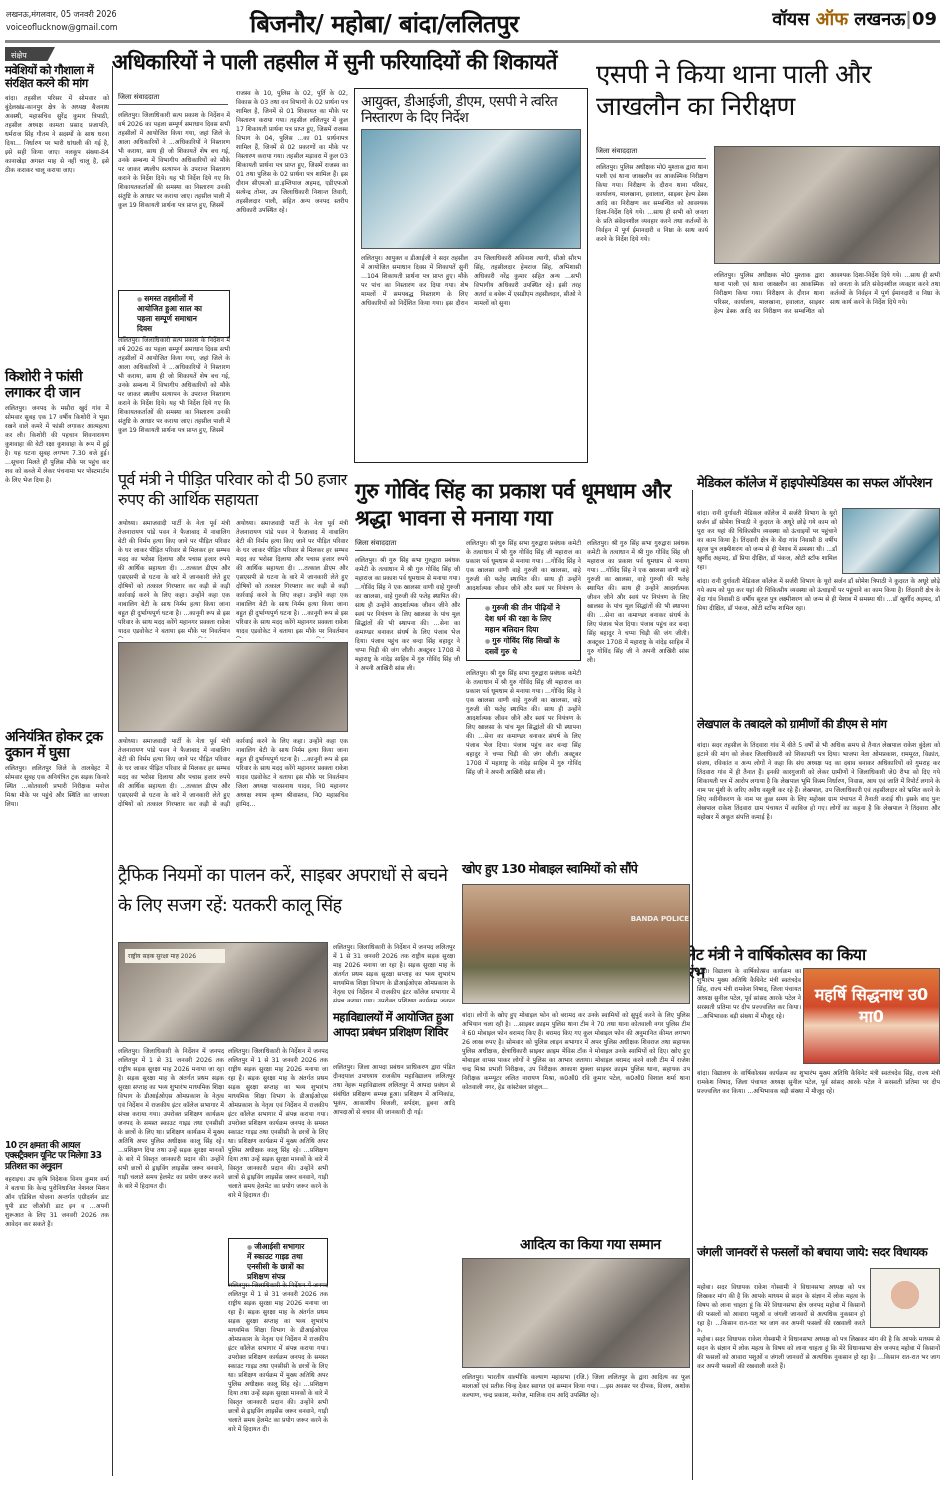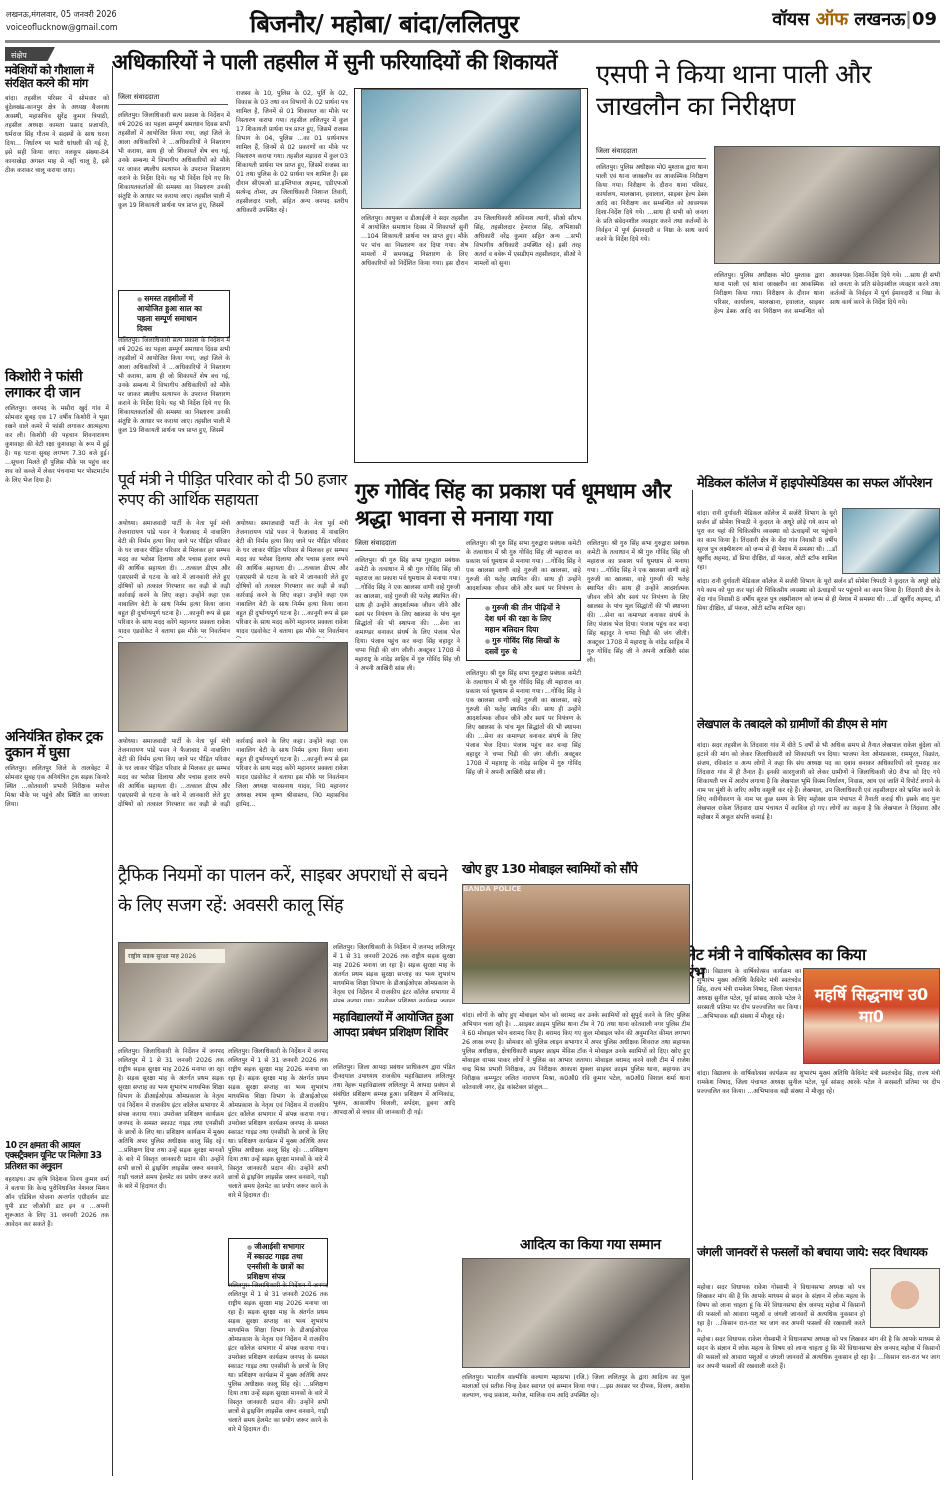--- a/index.html
+++ b/index.html
@@ -63,20 +63,21 @@
 <div class="abs hl" style="left:112px;top:50px;width:470px;font-size:21px">अधिकारियों ने पाली तहसील में सुनी फरियादियों की शिकायतें</div>
 <div class="abs byline" style="left:118px;top:92px;width:110px">जिला संवाददाता</div>
 <div class="abs body-text" style="left:118px;top:110px;width:112px;height:175px">ललितपुर। जिलाधिकारी सत्य प्रकाश के निर्देशन में वर्ष 2026 का पहला सम्पूर्ण समाधान दिवस सभी तहसीलों में आयोजित किया गया, जहां जिले के आला अधिकारियों ने ...अधिकारियों ने निस्तारण भी कराया, साथ ही जो शिकायतें शेष बच गई, उनके सम्बन्ध में विभागीय अधिकारियों को मौके पर जाकर स्थलीय सत्यापन के उपरान्त निस्तारण कराने के निर्देश दिये। यह भी निर्देश दिये गए कि शिकायतकर्ताओं की समस्या का निस्तारण उनकी संतुष्टि के आधार पर कराया जाए। तहसील पाली में कुल 19 शिकायती प्रार्थना पत्र प्राप्त हुए, जिसमें</div>
 <div class="abs quote" style="left:118px;top:290px;width:112px;font-size:7.5px;line-height:10px">
   <span class="bullet"></span><span>समस्त तहसीलों में आयोजित हुआ साल का पहला सम्पूर्ण समाधान दिवस</span>
 </div>
 <div class="abs body-text" style="left:118px;top:335px;width:112px;height:130px">ललितपुर। जिलाधिकारी सत्य प्रकाश के निर्देशन में वर्ष 2026 का पहला सम्पूर्ण समाधान दिवस सभी तहसीलों में आयोजित किया गया, जहां जिले के आला अधिकारियों ने ...अधिकारियों ने निस्तारण भी कराया, साथ ही जो शिकायतें शेष बच गई, उनके सम्बन्ध में विभागीय अधिकारियों को मौके पर जाकर स्थलीय सत्यापन के उपरान्त निस्तारण कराने के निर्देश दिये। यह भी निर्देश दिये गए कि शिकायतकर्ताओं की समस्या का निस्तारण उनकी संतुष्टि के आधार पर कराया जाए। तहसील पाली में कुल 19 शिकायती प्रार्थना पत्र प्राप्त हुए, जिसमें</div>
 <div class="abs body-text" style="left:236px;top:88px;width:112px;height:380px">राजस्व के 10, पुलिस के 02, पूर्ति के 02, विकास के 03 तथा वन विभागों के 02 प्रार्थना पत्र शामिल है, जिनमें से 01 शिकायत का मौके पर निस्तारण कराया गया। तहसील ललितपुर में कुल 17 शिकायती प्रार्थना पत्र प्राप्त हुए, जिसमें राजस्व विभाग के 04, पुलिस ...का 01 प्रार्थनापत्र शामिल हैं, जिनमें से 02 प्रकरणों का मौके पर निस्तारण कराया गया। तहसील मड़ावरा में कुल 03 शिकायती प्रार्थना पत्र प्राप्त हुए, जिसमें राजस्व का 01 तथा पुलिस के 02 प्रार्थना पत्र शामिल हैं। इस दौरान सीएमओ डा.इम्तियाज अहमद, एडीएफओ सत्येन्द्र तोमर, उप जिलाधिकारी निशान्त तिवारी, तहसीलदार पाली, सहित अन्य जनपद स्तरीय अधिकारी उपस्थित रहे।</div>
 
 <div class="abs boxed" style="left:354px;top:88px;width:234px;height:375px">
+  <div class="hl" style="font-size:14px;font-weight:normal;padding:4px 6px">आयुक्त, डीआईजी, डीएम, एसपी ने त्वरित निस्तारण के दिए निर्देश</div>
   <div class="photo blue" style="margin:0 6px;height:120px"></div>
   <div class="body-text" style="margin:4px 6px;height:195px;column-count:2;column-gap:6px">ललितपुर। आयुक्त व डीआईजी ने सदर तहसील में आयोजित समाधान दिवस में शिकायतें सुनीं ...104 शिकायती प्रार्थना पत्र प्राप्त हुए। मौके पर पांच का निस्तारण कर दिया गया। शेष मामलों में समयबद्ध निस्तारण के लिए अधिकारियों को निर्देशित किया गया। इस दौरान उप जिलाधिकारी अविनाश त्यागी, सीओ सौरभ सिंह, तहसीलदार हेमराज सिंह, अभिशासी अधिकारी नरेंद्र कुमार सहित अन्य ...सभी विभागीय अधिकारी उपस्थित रहे। इसी तरह अतर्रा व बबेरू में एसडीएम तहसीलदार, सीओ ने मामलों को सुना।</div>
 </div>
 
 <div class="abs hl" style="left:596px;top:58px;width:345px;font-size:26px;font-weight:normal;line-height:32px">एसपी ने किया थाना पाली और जाखलौन का निरीक्षण</div>
 <div class="abs byline" style="left:596px;top:146px;width:110px">जिला संवाददाता</div>
 <div class="abs body-text" style="left:596px;top:162px;width:112px;height:305px">ललितपुर। पुलिस अधीक्षक मो0 मुश्ताक द्वारा थाना पाली एवं थाना जाखलौन का आकस्मिक निरीक्षण किया गया। निरीक्षण के दौरान थाना परिसर, कार्यालय, मालखाना, हवालात, साइबर हेल्प डेस्क आदि का निरीक्षण कर सम्बन्धित को आवश्यक दिशा-निर्देश दिये गये। ...साथ ही सभी को जनता के प्रति संवेदनशील व्यवहार करने तथा कर्तव्यों के निर्वहन में पूर्ण ईमानदारी व निष्ठा के साथ कार्य करने के निर्देश दिये गये।</div>
 <div class="abs photo" style="left:714px;top:146px;width:226px;height:118px"></div>
 <div class="abs body-text" style="left:714px;top:270px;width:226px;height:195px;column-count:2;column-gap:6px">ललितपुर। पुलिस अधीक्षक मो0 मुश्ताक द्वारा थाना पाली एवं थाना जाखलौन का आकस्मिक निरीक्षण किया गया। निरीक्षण के दौरान थाना परिसर, कार्यालय, मालखाना, हवालात, साइबर हेल्प डेस्क आदि का निरीक्षण कर सम्बन्धित को आवश्यक दिशा-निर्देश दिये गये। ...साथ ही सभी को जनता के प्रति संवेदनशील व्यवहार करने तथा कर्तव्यों के निर्वहन में पूर्ण ईमानदारी व निष्ठा के साथ कार्य करने के निर्देश दिये गये।</div>
 
@@ -110,36 +111,36 @@
 <div class="abs photo red" style="left:803px;top:968px;width:137px;height:96px">
   <div style="color:#fff;font-weight:bold;font-size:16px;text-align:center;margin-top:14px">महर्षि सिद्धनाथ उ0 मा0</div>
 </div>
 <div class="abs body-text" style="left:697px;top:1068px;width:243px;height:172px">बांदा। विद्यालय के वार्षिकोत्सव कार्यक्रम का शुभारंभ मुख्य अतिथि कैबिनेट मंत्री स्वतंत्रदेव सिंह, राज्य मंत्री रामकेश निषाद, जिला पंचायत अध्यक्ष सुनील पटेल, पूर्व सांसद आरके पटेल ने सरस्वती प्रतिमा पर दीप प्रज्ज्वलित कर किया। ...अभिभावक बड़ी संख्या में मौजूद रहे।</div>
 
 <div class="abs hl" style="left:697px;top:1244px;width:243px;font-size:12px;line-height:16px">जंगली जानवरों से फसलों को बचाया जाये: सदर विधायक</div>
 <div class="abs photo portrait" style="left:870px;top:1268px;width:70px;height:60px"></div>
 <div class="abs body-text" style="left:697px;top:1282px;width:168px;height:50px">महोबा। सदर विधायक राकेश गोस्वामी ने विधानसभा अध्यक्ष को पत्र लिखकर मांग की है कि आपके माध्यम से सदन के संज्ञान में लोक महत्व के विषय को लाना चाहता हूं कि मेरे विधानसभा क्षेत्र जनपद महोबा में किसानों की फसलों को आवारा पशुओं व जंगली जानवरों से अत्यधिक नुकसान हो रहा है। ...किसान रात-रात भर जाग कर अपनी फसलों की रखवाली करते हैं।</div>
 <div class="abs body-text" style="left:697px;top:1334px;width:243px;height:145px">महोबा। सदर विधायक राकेश गोस्वामी ने विधानसभा अध्यक्ष को पत्र लिखकर मांग की है कि आपके माध्यम से सदन के संज्ञान में लोक महत्व के विषय को लाना चाहता हूं कि मेरे विधानसभा क्षेत्र जनपद महोबा में किसानों की फसलों को आवारा पशुओं व जंगली जानवरों से अत्यधिक नुकसान हो रहा है। ...किसान रात-रात भर जाग कर अपनी फसलों की रखवाली करते हैं।</div>
 
-<div class="abs hl" style="left:118px;top:860px;width:340px;font-size:18px;font-weight:normal;line-height:30px">ट्रैफिक नियमों का पालन करें, साइबर अपराधों से बचने के लिए सजग रहें: अवसरी कालू सिंह</div>
+<div class="abs hl" style="left:118px;top:860px;width:340px;font-size:18px;font-weight:normal;line-height:30px">ट्रैफिक नियमों का पालन करें, साइबर अपराधों से बचने के लिए सजग रहें: यतकरी कालू सिंह</div>
 <div class="abs photo" style="left:118px;top:942px;width:210px;height:100px">
   <div style="background:#f4f0e6;color:#333;font-size:6px;padding:3px;width:100px;margin:6px">राष्ट्रीय सड़क सुरक्षा माह 2026</div>
 </div>
 <div class="abs body-text" style="left:118px;top:1046px;width:106px;height:430px">ललितपुर। जिलाधिकारी के निर्देशन में जनपद ललितपुर में 1 से 31 जनवरी 2026 तक राष्ट्रीय सड़क सुरक्षा माह 2026 मनाया जा रहा है। सड़क सुरक्षा माह के अंतर्गत प्रथम सड़क सुरक्षा सप्ताह का भव्य शुभारंभ माध्यमिक शिक्षा विभाग के डीआईओएस ओमप्रकाश के नेतृत्व एवं निर्देशन में राजकीय इंटर कॉलेज सभागार में संपन्न कराया गया। उपरोक्त प्रशिक्षण कार्यक्रम जनपद के समस्त स्काउट गाइड तथा एनसीसी के छात्रों के लिए था। प्रशिक्षण कार्यक्रम में मुख्य अतिथि अपर पुलिस अधीक्षक कालू सिंह रहे। ...प्रशिक्षण दिया तथा उन्हें सड़क सुरक्षा मानकों के बारे में विस्तृत जानकारी प्रदान की। उन्होंने सभी छात्रों से ड्राइविंग लाइसेंस जरूर बनवाने, गाड़ी चलाते समय हेलमेट का प्रयोग जरूर करने के बारे में हिदायत दी।</div>
 <div class="abs body-text" style="left:228px;top:1046px;width:100px;height:190px">ललितपुर। जिलाधिकारी के निर्देशन में जनपद ललितपुर में 1 से 31 जनवरी 2026 तक राष्ट्रीय सड़क सुरक्षा माह 2026 मनाया जा रहा है। सड़क सुरक्षा माह के अंतर्गत प्रथम सड़क सुरक्षा सप्ताह का भव्य शुभारंभ माध्यमिक शिक्षा विभाग के डीआईओएस ओमप्रकाश के नेतृत्व एवं निर्देशन में राजकीय इंटर कॉलेज सभागार में संपन्न कराया गया। उपरोक्त प्रशिक्षण कार्यक्रम जनपद के समस्त स्काउट गाइड तथा एनसीसी के छात्रों के लिए था। प्रशिक्षण कार्यक्रम में मुख्य अतिथि अपर पुलिस अधीक्षक कालू सिंह रहे। ...प्रशिक्षण दिया तथा उन्हें सड़क सुरक्षा मानकों के बारे में विस्तृत जानकारी प्रदान की। उन्होंने सभी छात्रों से ड्राइविंग लाइसेंस जरूर बनवाने, गाड़ी चलाते समय हेलमेट का प्रयोग जरूर करने के बारे में हिदायत दी।</div>
 <div class="abs quote" style="left:228px;top:1238px;width:100px;font-size:7.5px;line-height:10px">
   <span class="bullet"></span><span>जीआईसी सभागार में स्काउट गाइड तथा एनसीसी के छात्रों का प्रशिक्षण संपन्न</span>
 </div>
 <div class="abs body-text" style="left:228px;top:1280px;width:100px;height:195px">ललितपुर। जिलाधिकारी के निर्देशन में जनपद ललितपुर में 1 से 31 जनवरी 2026 तक राष्ट्रीय सड़क सुरक्षा माह 2026 मनाया जा रहा है। सड़क सुरक्षा माह के अंतर्गत प्रथम सड़क सुरक्षा सप्ताह का भव्य शुभारंभ माध्यमिक शिक्षा विभाग के डीआईओएस ओमप्रकाश के नेतृत्व एवं निर्देशन में राजकीय इंटर कॉलेज सभागार में संपन्न कराया गया। उपरोक्त प्रशिक्षण कार्यक्रम जनपद के समस्त स्काउट गाइड तथा एनसीसी के छात्रों के लिए था। प्रशिक्षण कार्यक्रम में मुख्य अतिथि अपर पुलिस अधीक्षक कालू सिंह रहे। ...प्रशिक्षण दिया तथा उन्हें सड़क सुरक्षा मानकों के बारे में विस्तृत जानकारी प्रदान की। उन्होंने सभी छात्रों से ड्राइविंग लाइसेंस जरूर बनवाने, गाड़ी चलाते समय हेलमेट का प्रयोग जरूर करने के बारे में हिदायत दी।</div>
 <div class="abs body-text" style="left:333px;top:942px;width:122px;height:60px">ललितपुर। जिलाधिकारी के निर्देशन में जनपद ललितपुर में 1 से 31 जनवरी 2026 तक राष्ट्रीय सड़क सुरक्षा माह 2026 मनाया जा रहा है। सड़क सुरक्षा माह के अंतर्गत प्रथम सड़क सुरक्षा सप्ताह का भव्य शुभारंभ माध्यमिक शिक्षा विभाग के डीआईओएस ओमप्रकाश के नेतृत्व एवं निर्देशन में राजकीय इंटर कॉलेज सभागार में संपन्न कराया गया। उपरोक्त प्रशिक्षण कार्यक्रम जनपद के समस्त स्काउट गाइड तथा एनसीसी के छात्रों के लिए था। प्रशिक्षण कार्यक्रम में मुख्य अतिथि अपर पुलिस अधीक्षक कालू सिंह रहे। ...प्रशिक्षण दिया तथा उन्हें सड़क सुरक्षा मानकों के बारे में विस्तृत जानकारी प्रदान की। उन्होंने सभी छात्रों से ड्राइविंग लाइसेंस जरूर बनवाने, गाड़ी चलाते समय हेलमेट का प्रयोग जरूर करने के बारे में हिदायत दी।</div>
 
 <div class="abs hl" style="left:333px;top:1010px;width:122px;font-size:11.5px;line-height:15px">महाविद्यालयों में आयोजित हुआ आपदा प्रबंधन प्रशिक्षण शिविर</div>
 <div class="abs body-text" style="left:333px;top:1062px;width:122px;height:415px">ललितपुर। जिला आपदा प्रबंधन प्राधिकरण द्वारा पंडित दीनदयाल उपाध्याय राजकीय महाविद्यालय ललितपुर तथा नेहरू महाविद्यालय ललितपुर में आपदा प्रबंधन से संबंधित प्रशिक्षण सम्पन्न हुआ। प्रशिक्षण में अग्निकांड, भूकंप, आकाशीय बिजली, सर्पदंश, डूबना आदि आपदाओं से बचाव की जानकारी दी गई।</div>
 
 <div class="abs hl" style="left:462px;top:862px;width:228px;font-size:12.5px">खोए हुए 130 मोबाइल स्वामियों को सौंपे</div>
 <div class="abs photo office" style="left:462px;top:884px;width:228px;height:120px">
-  <div style="color:#eee;font-size:7px;text-align:left;font-weight:bold">BANDA POLICE</div>
+  <div style="color:#eee;font-size:7px;text-align:right;margin-top:30px;font-weight:bold">BANDA POLICE</div>
 </div>
 <div class="abs body-text" style="left:462px;top:1010px;width:228px;height:215px">बांदा। लोगों के खोए हुए मोबाइल फोन को बरामद कर उनके स्वामियों को सुपुर्द करने के लिए पुलिस अभियान चला रही है। ...साइबर क्राइम पुलिस थाना टीम ने 70 तथा थाना कोतवाली नगर पुलिस टीम ने 60 मोबाइल फोन बरामद किए हैं। बरामद किए गए कुल मोबाइल फोन की अनुमानित कीमत लगभग 26 लाख रुपए है। सोमवार को पुलिस लाइन सभागार में अपर पुलिस अधीक्षक शिवराज तथा सहायक पुलिस अधीक्षक, क्षेत्राधिकारी साइबर क्राइम मेविस टॉक ने मोबाइल उनके स्वामियों को दिए। खोए हुए मोबाइल वापस पाकर लोगों ने पुलिस का आभार जताया। मोबाइल बरामद करने वाली टीम में राजेश चन्द्र मिश्रा प्रभारी निरीक्षक, उप निरीक्षक आकाश शुक्ला साइबर क्राइम पुलिस थाना, सहायक उप निरीक्षक कम्प्यूटर ललित नारायण मिश्रा, क0ऑ0 रवि कुमार पटेल, क0ऑ0 विशाल शर्मा थाना कोतवाली नगर, हेड कांस्टेबल प्रांजुल...</div>
 
 <div class="abs hl" style="left:520px;top:1236px;width:170px;font-size:14px">आदित्य का किया गया सम्मान</div>
 <div class="abs photo" style="left:462px;top:1258px;width:228px;height:110px"></div>
 <div class="abs body-text" style="left:462px;top:1372px;width:228px;height:105px">ललितपुर। भारतीय वाल्मीकि कल्याण महासभा (रजि.) जिला ललितपुर के द्वारा आदित्य का फूल मालाओं एवं प्रतीक चिन्ह देकर स्वागत एवं सम्मान किया गया। ...इस अवसर पर दीपक, विजय, अशोक कल्याण, चन्द्र प्रकाश, मनोज, मालिक राम आदि उपस्थित रहे।</div>
 
 </body></html>

